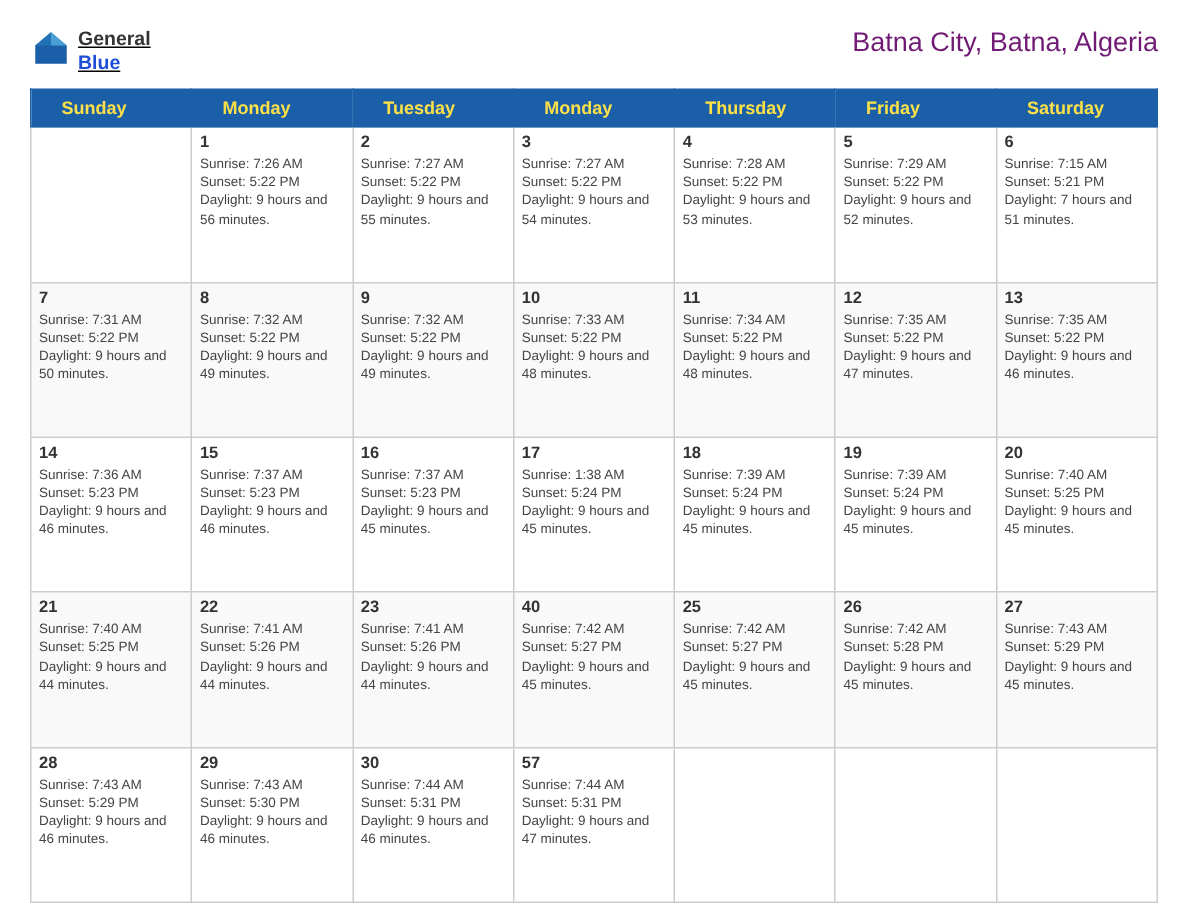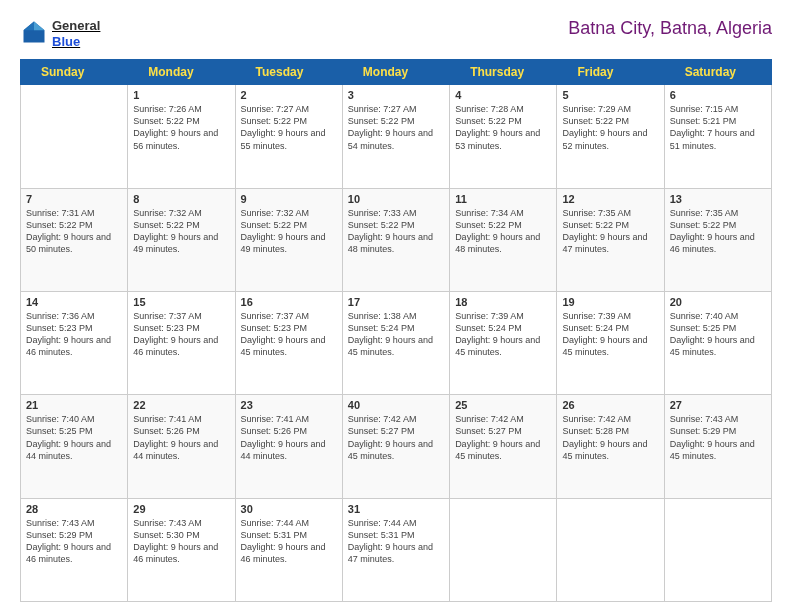--- a/index.html
+++ b/index.html
@@ -372,21 +372,21 @@
         </td>
           <td>
           <span class="day-num">30</span>
           <div class="cell-text">
             <div>Sunrise: 7:44 AM</div>
             <div>Sunset: 5:31 PM</div>
             <div>Daylight: 9 hours and 46 minutes.</div>
           </div>
         </td>
           <td>
-          <span class="day-num">31</span>
+          <span class="day-num">57</span>
           <div class="cell-text">
             <div>Sunrise: 7:44 AM</div>
             <div>Sunset: 5:31 PM</div>
             <div>Daylight: 9 hours and 47 minutes.</div>
           </div>
         </td>
           <td class="empty-cell"></td>
           <td class="empty-cell"></td>
           <td class="empty-cell"></td>
         </tr>

